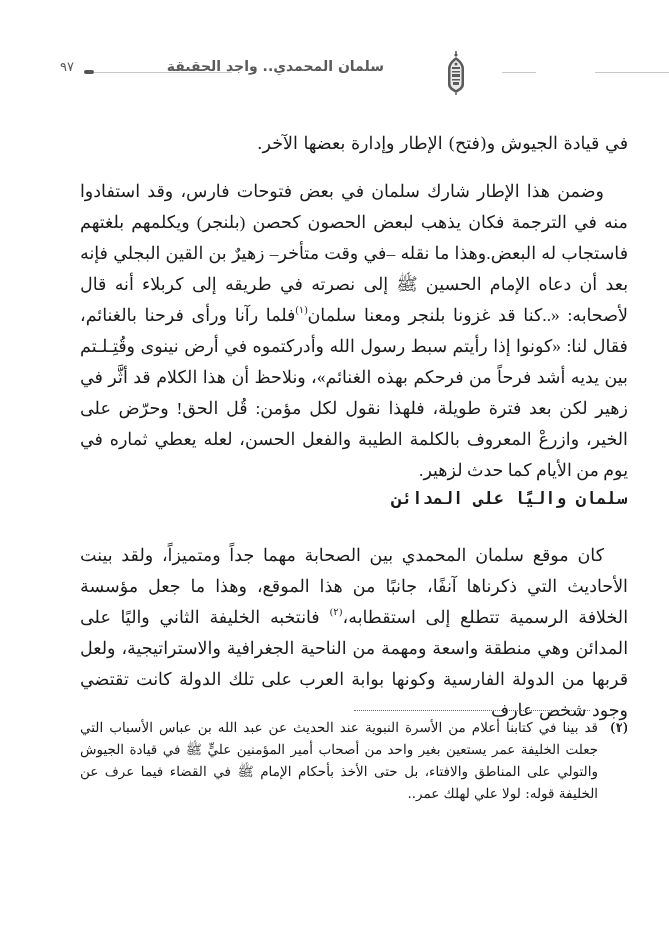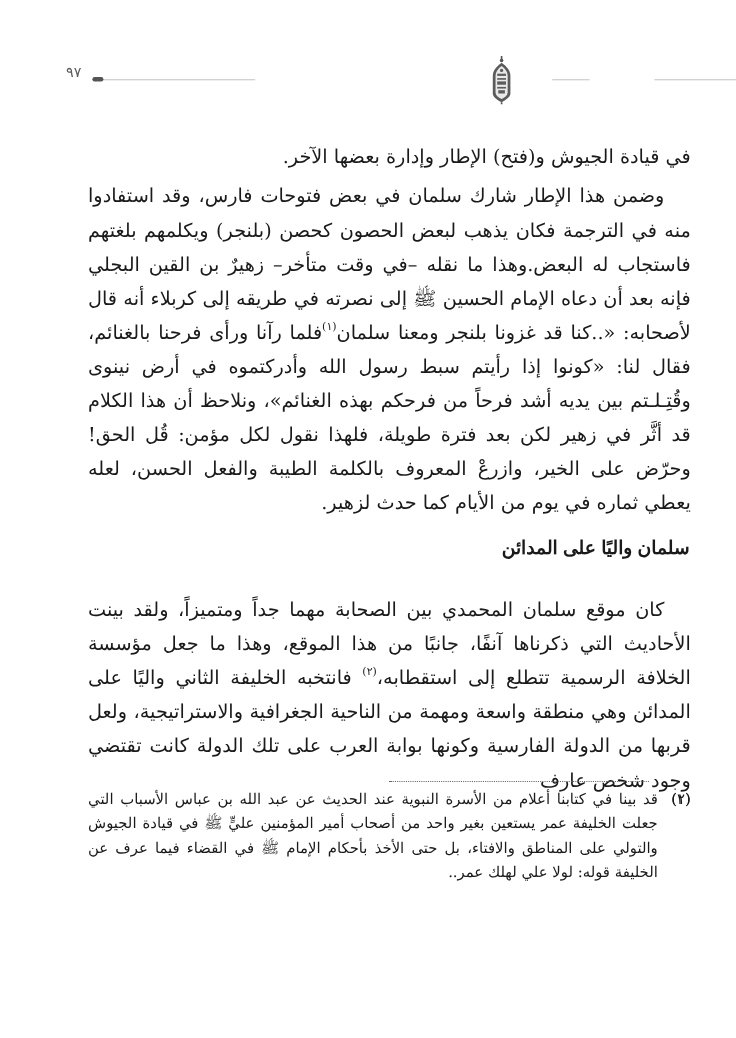--- a/index.html
+++ b/index.html
@@ -10,22 +10,22 @@
   .rh-line.far-right { left: 595px; right: 0; }
   .rh-line.near-right { left: 502px; width: 34px; }
   .rh-line.left { left: 92px; width: 140px; }
   .rh-dot { position: absolute; left: 84px; top: 15px; width: 10px; height: 4px; background: #555; border-radius: 2px; }
   .rh-ornament { position: absolute; left: 445px; top: -4px; }
   .rh-title { position: absolute; right: 285px; top: 3px; direction: rtl; font-family: "DejaVu Sans", sans-serif; font-size: 14px; font-weight: bold; color: #5a5a5a; white-space: nowrap; }
   .rh-page { position: absolute; left: 60px; top: 4px; font-family: "DejaVu Sans", sans-serif; font-size: 13px; font-weight: normal; color: #5a5a5a; }
 
   .body-text { position: absolute; left: 80px; width: 548px; direction: rtl; text-align: justify; text-align-last: right; font-size: 17.5px; line-height: 31px; }
   .p1 { top: 128px; }
-  .p2 { top: 164px; text-indent: 24px; }
-  .heading { position: absolute; right: 42px; top: 488px; direction: rtl; font-family: Liberation Sans, sans-serif; font-weight: bold; font-size: 17px; color: #1a1a1a; white-space: nowrap; }
+  .p2 { top: 176px; text-indent: 24px; font-family: Liberation Serif, serif; }
+  .heading { position: absolute; right: 42px; top: 488px; direction: rtl; font-family: Liberation Mono, monospace; font-weight: bold; font-size: 17px; color: #1a1a1a; white-space: nowrap; }
   .p3 { top: 540px; text-indent: 24px; }
   sup { font-size: 10px; line-height: 0; vertical-align: 8px; }
 
   .fn-sep { position: absolute; left: 354px; width: 236px; top: 710px; border-top: 1px dotted #666; height: 0; }
   .footnotes { position: absolute; left: 80px; width: 548px; top: 716px; direction: rtl; font-size: 13.5px; line-height: 22px; }
   .fn { position: relative; padding-right: 30px; text-align: justify; text-align-last: right; }
   .fn-num { position: absolute; right: 0; top: 0; }
 </style>
 </head>
 <body>
@@ -43,20 +43,21 @@
         <rect x="7" y="20" width="8" height="1.5"></rect>
         <rect x="7" y="23" width="8" height="3"></rect>
         <rect x="7" y="28" width="8" height="1.5"></rect>
         <rect x="8" y="31" width="6" height="3"></rect>
         <circle cx="11" cy="13" r="1.5"></circle>
       </g>
       <line x1="11" y1="42" x2="11" y2="44" stroke="#555" stroke-width="1.5"></line>
     </svg>
   </div>
   <div class="rh-line near-right"></div>
+  <div class="rh-title">سلمان المحمدي.. واجد الحقيقة</div>
   <div class="rh-line left"></div>
   <div class="rh-dot"></div>
   <div class="rh-page">٩٧</div>
 </div>
 
 <div class="body-text p1">في قيادة الجيوش و(فتح) الإطار وإدارة بعضها الآخر.</div>
 
 <div class="body-text p2"><span>وضمن هذا الإطار شارك سلمان في بعض فتوحات فارس، وقد استفادوا منه في الترجمة فكان يذهب لبعض الحصون كحصن (بلنجر) ويكلمهم بلغتهم فاستجاب له البعض.وهذا ما نقله –في وقت متأخر– زهيرٌ بن القين البجلي فإنه بعد أن دعاه الإمام الحسين ﷺ إلى نصرته في طريقه إلى كربلاء أنه قال لأصحابه: «..كنا قد غزونا بلنجر ومعنا سلمان</span><sup>(١)</sup><span>فلما رآنا ورأى فرحنا بالغنائم، فقال لنا: «كونوا إذا رأيتم سبط رسول الله وأدركتموه في أرض نينوى وقُتِـلـتم بين يديه أشد فرحاً من فرحكم بهذه الغنائم»، ونلاحظ أن هذا الكلام قد أثَّر في زهير لكن بعد فترة طويلة، فلهذا نقول لكل مؤمن: قُل الحق! وحرّض على الخير، وازرعْ المعروف بالكلمة الطيبة والفعل الحسن، لعله يعطي ثماره في يوم من الأيام كما حدث لزهير.</span></div>
 
 <div class="heading">سلمان واليًا على المدائن</div>

